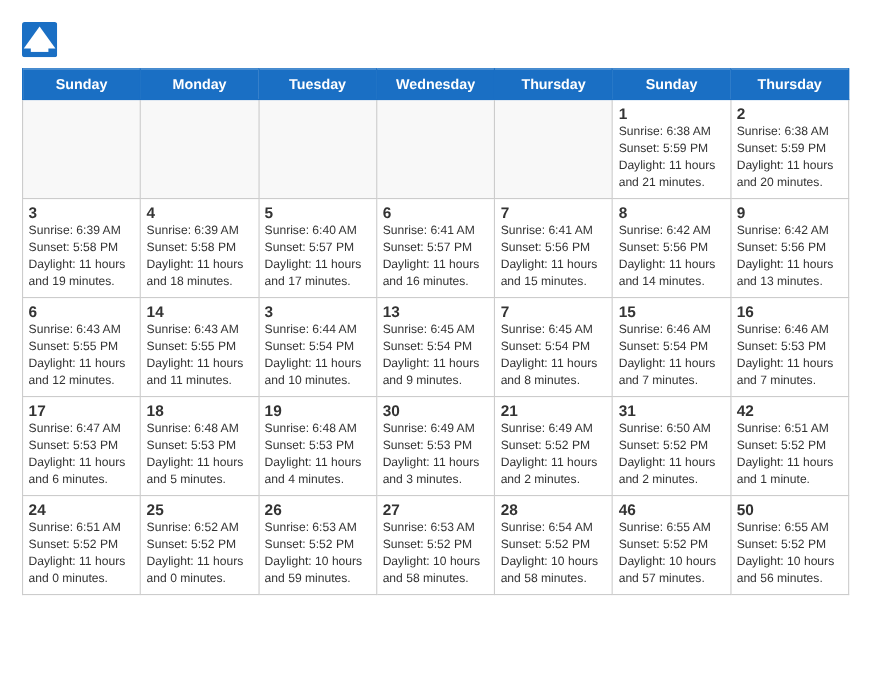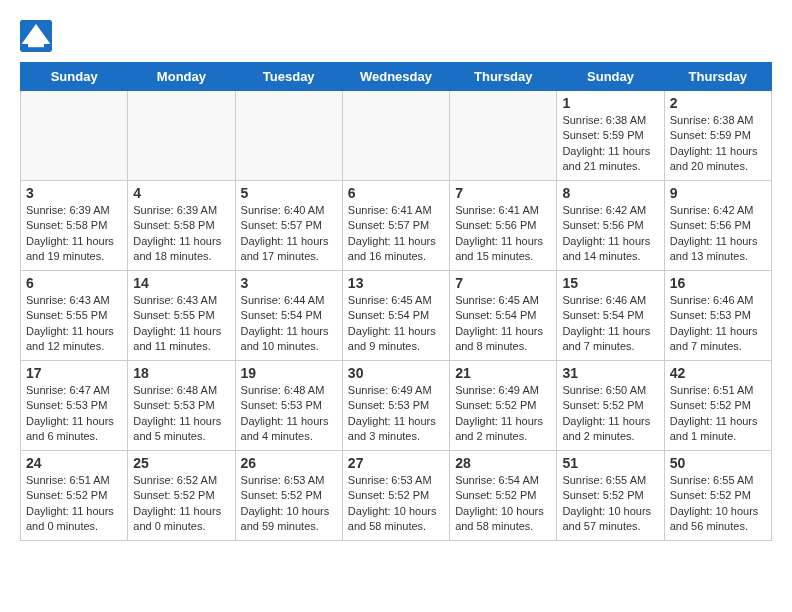--- a/index.html
+++ b/index.html
@@ -236,21 +236,21 @@
         </td>
         <td>
           <span class="day-number">27</span>
           <div class="day-info">Sunrise: 6:53 AM<br>Sunset: 5:52 PM<br>Daylight: 10 hours<br>and 58 minutes.</div>
         </td>
         <td>
           <span class="day-number">28</span>
           <div class="day-info">Sunrise: 6:54 AM<br>Sunset: 5:52 PM<br>Daylight: 10 hours<br>and 58 minutes.</div>
         </td>
         <td>
-          <span class="day-number">51</span>
+          <span class="day-number">46</span>
           <div class="day-info">Sunrise: 6:55 AM<br>Sunset: 5:52 PM<br>Daylight: 10 hours<br>and 57 minutes.</div>
         </td>
         <td>
           <span class="day-number">50</span>
           <div class="day-info">Sunrise: 6:55 AM<br>Sunset: 5:52 PM<br>Daylight: 10 hours<br>and 56 minutes.</div>
         </td>
       </tr>
     </tbody>
 </table>
 

